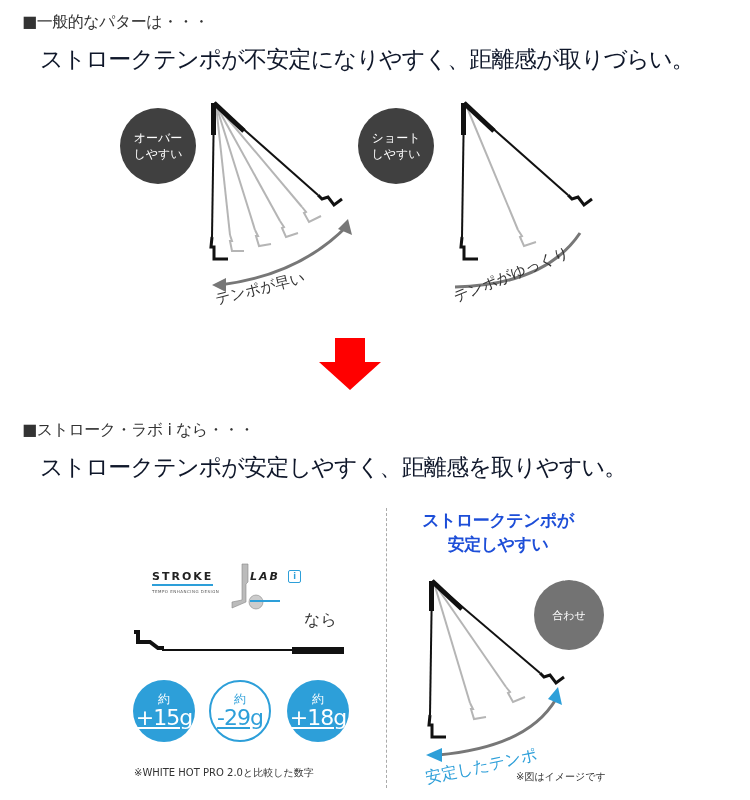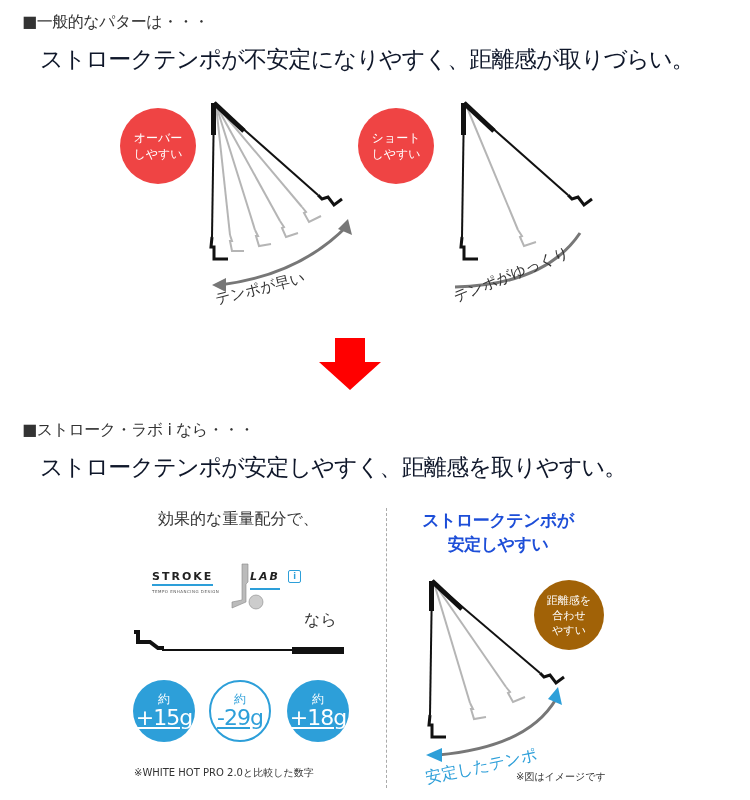--- a/index.html
+++ b/index.html
@@ -3,22 +3,22 @@
 <meta charset="utf-8">
 <style>
   html, body { margin:0; padding:0; background:#ffffff; }
   body { width:750px; height:800px; position:relative; overflow:hidden;
          font-family:"DejaVu Sans","Liberation Sans",sans-serif; color:#222; }
   .abs { position:absolute; }
   .h-small { font-size:16px; color:#333; letter-spacing:-0.5px; }
   .h-large { font-size:23px; color:#0f172a; letter-spacing:-0.8px; }
   .circle { position:absolute; border-radius:50%; display:flex; flex-direction:column;
             align-items:center; justify-content:center; text-align:center; }
-  .gray-circle { background:#ef4444; color:#fff; width:76px; height:76px; font-size:12px; line-height:16px; }
-  .blue-circle { background:#a16207; color:#fff; width:76px; height:76px; font-size:12px; line-height:16px; }
+  .gray-circle { background:#404040; color:#fff; width:76px; height:76px; font-size:12px; line-height:16px; }
+  .blue-circle { background:#737373; color:#fff; width:76px; height:76px; font-size:12px; line-height:16px;gap:25px; }
   .w-badge { width:62px; height:62px; }
   .w-badge .pre { font-size:12px; line-height:14px; }
   .w-badge .val { font-size:22px; line-height:24px; letter-spacing:-1px;text-decoration:underline; }
   .w-fill { background:#2d9fd9; color:#fff; }
   .w-outline { background:#fff; color:#2d9fd9; border:2px solid #2d9fd9; box-sizing:border-box; }
   svg { position:absolute; overflow:visible; }
   .divider { position:absolute; left:386px; top:508px; height:280px; border-left:1px dashed #aaa; }
   .note { font-size:10px; color:#333; }
   .rot-text { position:absolute; font-size:15px; color:#333; transform-origin:left bottom; white-space:nowrap; }
 </style>
@@ -83,31 +83,30 @@
 <svg width="70" height="52" style="left:315px; top:338px;" viewBox="0 0 70 52">
   <polygon points="20,0 50,0 50,24 66,24 35,52 4,24 20,24" fill="#ff0000"></polygon>
 </svg>
 
 <div class="abs h-small" style="left:22px; top:420px;">
   <span>■</span><span>ストローク・ラボ i なら・・・</span>
 </div>
 <div class="abs h-large" style="left:40px; top:452px;">ストロークテンポが安定しやすく、距離感を取りやすい。</div>
 
 <div class="abs" style="left:158px; top:508px; font-size:16px; line-height:22px; color:#333;">
-  <div>効果的な重量配分で、</div>
 </div>
 
 <div class="abs" style="left:152px; top:562px; width:190px; height:50px;">
   <div class="abs" style="left:0; top:8px; font-size:11px; font-weight:bold; letter-spacing:2px; color:#222; border-bottom:2px solid #2d9fd9; padding-bottom:1px;">STROKE</div>
   <div class="abs" style="left:0; top:27px; font-size:4px; letter-spacing:0.5px; color:#555;">TEMPO ENHANCING DESIGN</div>
   <svg width="40" height="46" style="left:78px; top:2px;" viewBox="0 0 40 46">
     <path d="M12 0 l6 0 l0 18 l-2 2 l0 18 l-14 6 l0 -6 l10 -2 l0 -16 l0 -18z" fill="#bbb" stroke="#888" stroke-width="0.6"></path>
     <circle cx="26" cy="38" r="7" fill="#ccc" stroke="#888" stroke-width="0.6"></circle>
   </svg>
-  <div class="abs" style="left:98px; top:8px; font-size:11px; font-weight:bold; font-style:italic; letter-spacing:2px; color:#222; border-bottom:2px solid #2d9fd9; padding-bottom:5px;">LAB</div>
+  <div class="abs" style="left:98px; top:8px; font-size:11px; font-weight:bold; font-style:italic; letter-spacing:2px; color:#222; border-bottom:2px solid #2d9fd9; padding-bottom:17px;">LAB</div>
   <div class="abs" style="left:136px; top:8px; width:11px; height:11px; border:1.5px solid #2d9fd9; border-radius:2px; font-size:8px; line-height:11px; text-align:center; color:#2d9fd9; font-weight:bold;">i</div>
   <div class="abs" style="left:152px; top:4px; font-size:16px; color:#333;margin-top:44px;">なら</div>
 </div>
 
 <svg width="220" height="30" style="left:132px; top:630px;" viewBox="0 0 220 30">
   <path d="M2 2 l4 0 l0 10 l12 0 l8 6 l6 0" stroke="#111" stroke-width="4" fill="none"></path>
   <line x1="30" y1="20" x2="160" y2="20" stroke="#111" stroke-width="2"></line>
   <rect x="160" y="17" width="52" height="7" fill="#111"></rect>
 </svg>
 

